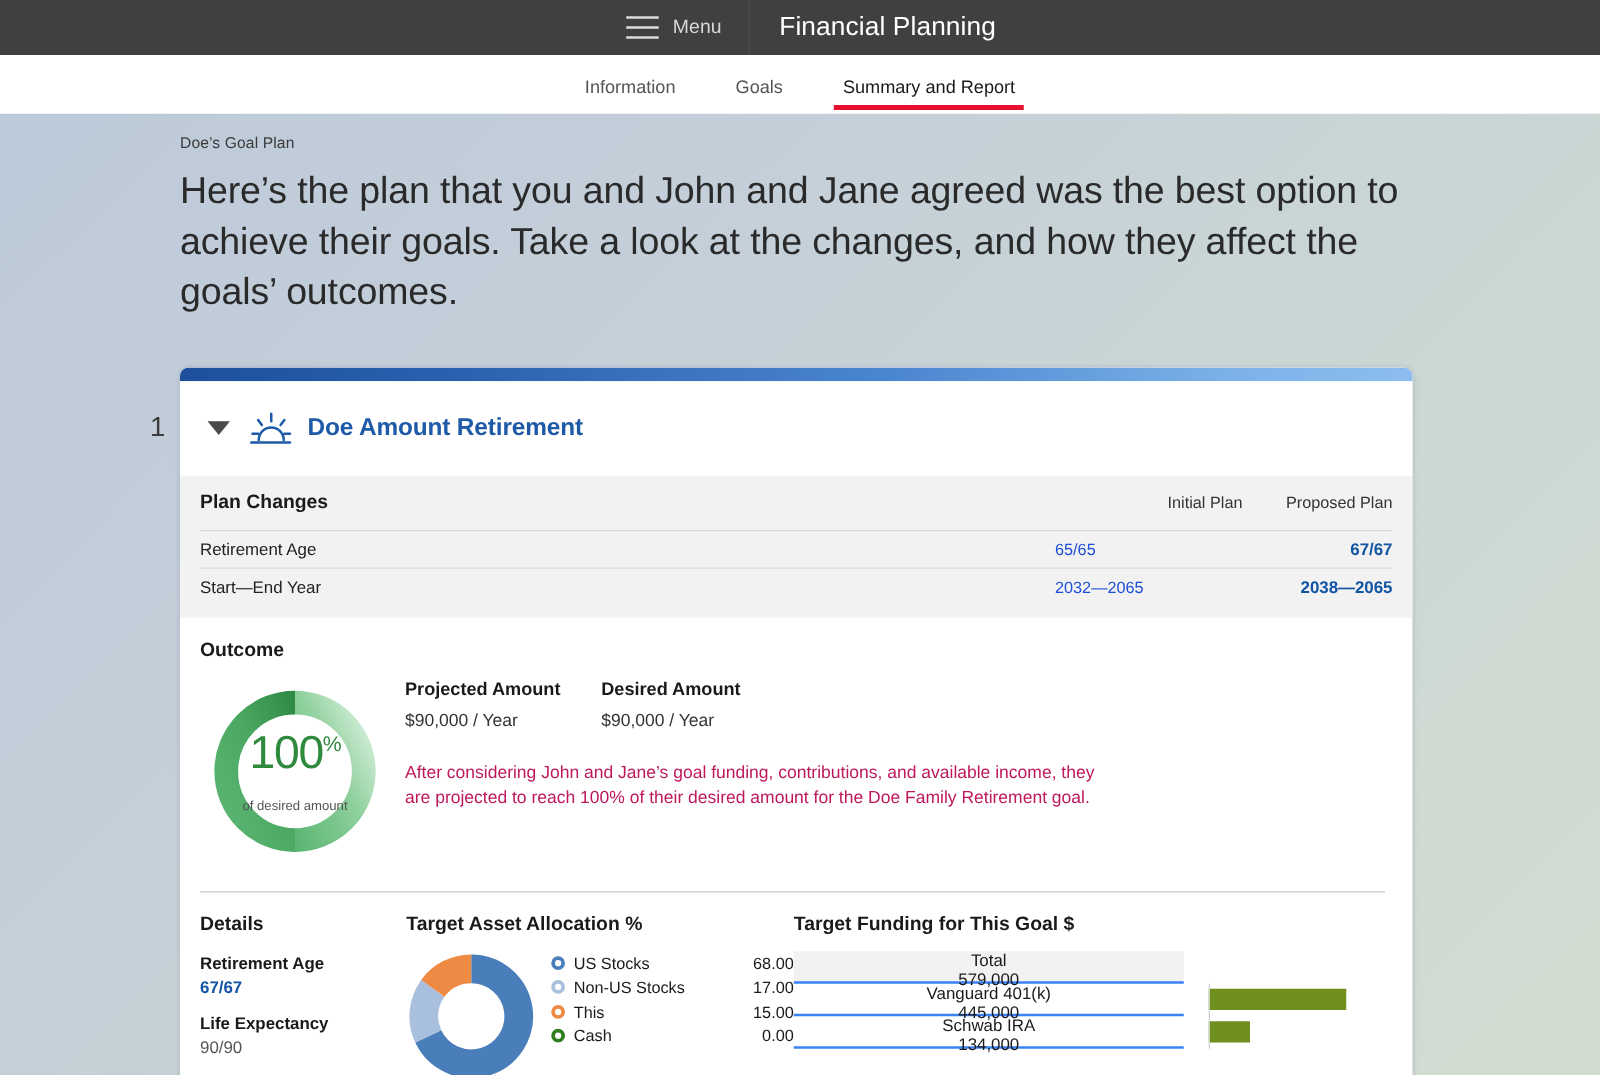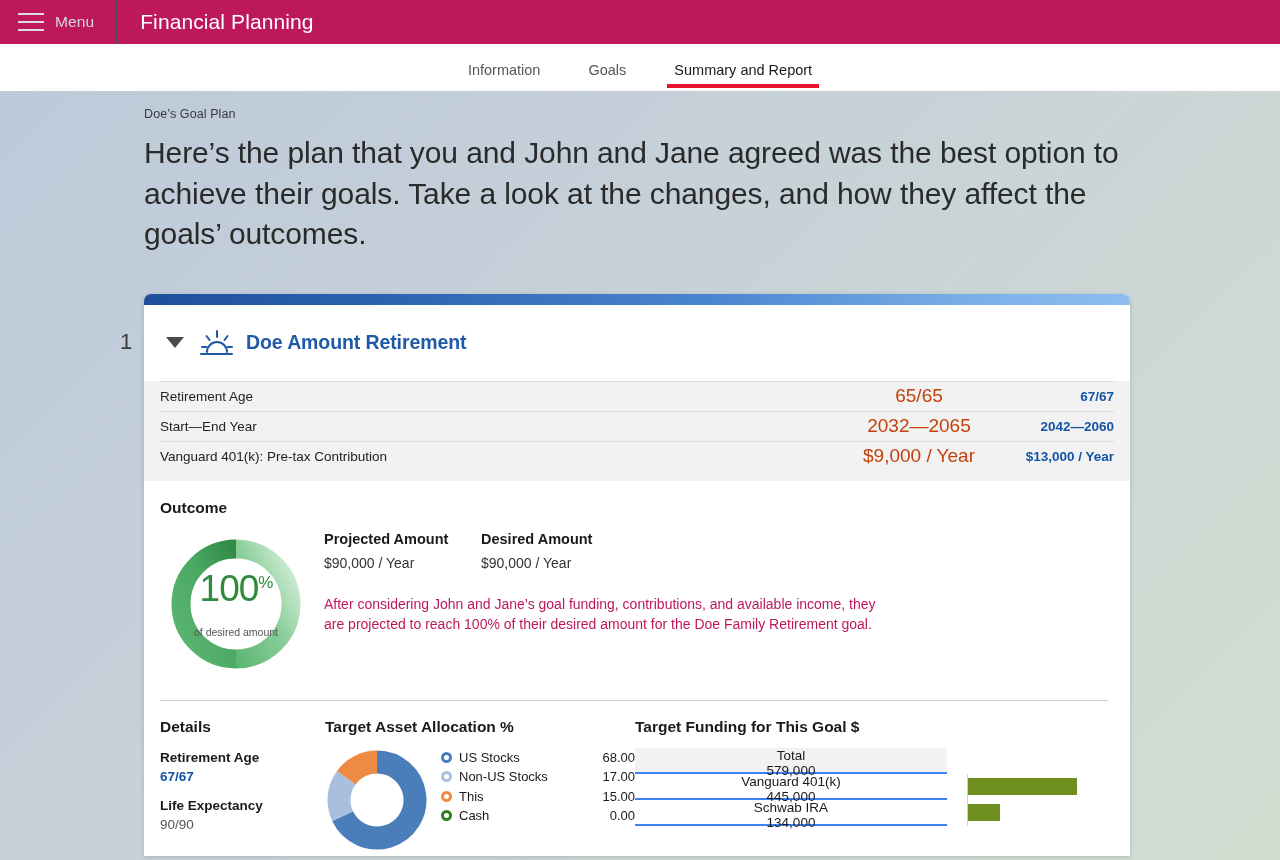--- a/index.html
+++ b/index.html
@@ -12,24 +12,25 @@
   }
 
   body {
     background: linear-gradient(135deg, #bcc9d9 0%, #c4cfd9 35%, #ccd8d4 70%, #d2ddd1 100%);
     position: relative;
   }
 
   
   .topbar {
     height: 44px;
-    background: #be185d;
+    background: #404040;
     display: flex;
     align-items: center;
     color: #ffffff;
+    justify-content: center;
   }
   .menu-group {
     display: flex;
     align-items: center;
     gap: 11px;
     padding: 0 22px 0 18px;
     height: 100%;
     border-right: 1px solid #4a4a4a;
   }
   .hamburger {
@@ -177,22 +178,22 @@
     align-items: center;
     height: 30px;
     border-top: 1px solid #dcdcdc;
   }
   .pc-row .lbl {
     flex: 1;
     font-size: 13.5px;
     color: #222222;
   }
   .pc-row .v-initial {
-    width: 150px; text-align: center;
-    font-size: 19px; color: #c2410c;
+    width: 150px; text-align: left;
+    font-size: 13px; color: #1d4ed8;
   }
   .pc-row .v-proposed {
     width: 120px; text-align: right;
     font-size: 13.5px; color: #1355a5; font-weight: bold;
   }
 
   
   .outcome {
     padding: 18px 22px 0 16px;
   }
@@ -407,35 +408,35 @@
             <line x1="27.5" y1="8" x2="24.5" y2="12"></line>
             <line x1="2" y1="19" x2="6.5" y2="19"></line>
             <line x1="27.5" y1="19" x2="32" y2="19"></line>
             <line x1="1" y1="26" x2="32" y2="26"></line>
           </g>
         </svg>
         <div class="goal-title">Doe Amount Retirement</div>
       </div>
 
       <div class="plan-changes">
+        <div class="pc-head">
+          <div class="pc-title">Plan Changes</div>
+          <div class="pc-col initial">Initial Plan</div>
+          <div class="pc-col proposed">Proposed Plan</div>
+        </div>
 
         <div class="pc-row">
           <div class="lbl">Retirement Age</div>
           <div class="v-initial">65/65</div>
           <div class="v-proposed">67/67</div>
         </div>
         <div class="pc-row">
           <div class="lbl">Start—End Year</div>
           <div class="v-initial">2032—2065</div>
-          <div class="v-proposed">2042—2060</div>
-        </div>
-        <div class="pc-row">
-          <div class="lbl">Vanguard 401(k): Pre-tax Contribution</div>
-          <div class="v-initial">$9,000 / Year</div>
-          <div class="v-proposed">$13,000 / Year</div>
+          <div class="v-proposed">2038—2065</div>
         </div>
       </div>
 
       <div class="outcome">
         <div class="sec-title">Outcome</div>
 
         <div class="outcome-body">
           <div class="donut-wrap">
             <div class="donut">
               <svg width="138" height="138" viewBox="0 0 138 138">

